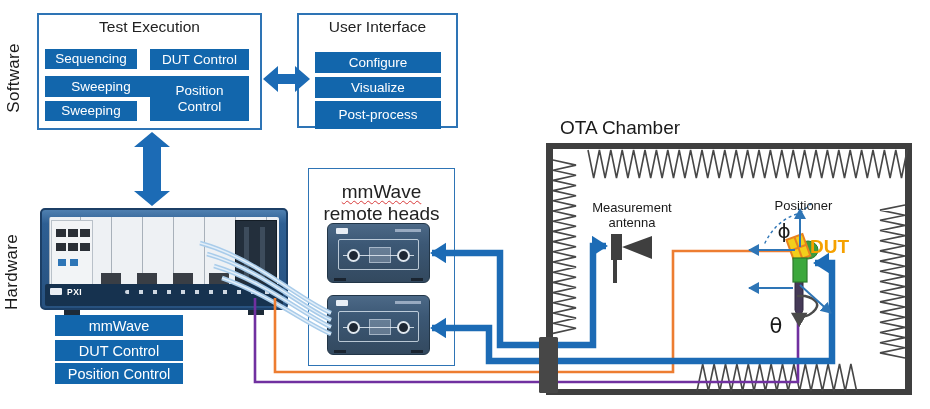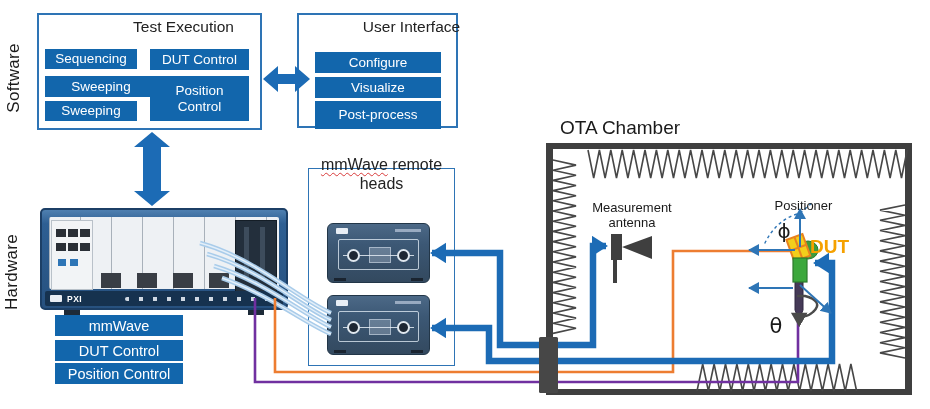--- a/index.html
+++ b/index.html
@@ -2,21 +2,21 @@
 <html><head>
 <meta charset="utf-8">
 <style>
   html,body{margin:0;padding:0;background:#ffffff;}
   #stage{position:relative;width:930px;height:409px;background:#fff;overflow:hidden;
          font-family:"Liberation Sans", sans-serif;}
   .abs{position:absolute;}
   .rot{transform:rotate(-90deg);transform-origin:center;text-align:center;
        font-size:17px;color:#1a1a1a;letter-spacing:.3px;}
   .box{position:absolute;background:#fff;border:2px solid #2E74B5;box-sizing:border-box;z-index:2;}
-  .box-title{position:absolute;text-align:center;font-size:15.5px;color:#222;z-index:3;padding-left:34px;}
+  .box-title{position:absolute;text-align:center;font-size:15.5px;color:#222;z-index:3;}
   .btn{position:absolute;background:#1266AC;color:#fff;display:flex;align-items:center;
        justify-content:center;font-size:13.5px;line-height:1.12;text-align:center;z-index:3;
        box-sizing:border-box;}
   .cap{position:absolute;left:55px;width:128px;height:21px;background:#1266AC;color:#fff;
        display:flex;align-items:center;justify-content:center;font-size:14.5px;z-index:3;}
   .plain-label{position:absolute;color:#1a1a1a;z-index:8;text-align:center;margin-top:12px;}
   
   .chassis{position:absolute;left:40px;top:208px;width:248px;height:102px;border-radius:5px;
            background:linear-gradient(180deg,#4f80b0 0%,#2e5f93 14%,#27517f 100%);
            border:2px solid #1c3f66;box-sizing:border-box;z-index:2;}
@@ -25,31 +25,31 @@
             border-radius:2px;}
   .ch-ctrl{position:absolute;left:2px;top:3px;width:40px;height:68px;background:#f2f4f6;
            border:1px solid #b9c1c9;}
   .ch-ctrl i{display:block;position:absolute;background:#2a2f36;width:10px;height:8px;}
   .ch-ctrl i.b{background:#2e75b6;width:8px;height:7px;}
   .ch-slots{position:absolute;left:52px;bottom:1px;right:44px;height:15px;
             background:repeating-linear-gradient(90deg,#393e45 0 20px,rgba(0,0,0,0) 20px 36px);}
   .ch-right{position:absolute;right:2px;top:3px;width:40px;height:72px;background:#232f3c;
             border:1px solid #141d26;}
   .ch-right i{position:absolute;top:6px;width:5px;height:52px;background:#3d4c5c;}
-  .ch-base{position:absolute;left:3px;right:3px;bottom:2px;height:15px;background:#16324f;
+  .ch-base{position:absolute;left:3px;right:3px;bottom:2px;height:22px;background:#16324f;
            border-radius:2px;}
   .ni-mark{position:absolute;left:5px;top:4px;width:12px;height:7px;background:#e9eef4;border-radius:1px;}
   .pxi-label{position:absolute;left:22px;top:3px;color:#fff;font-size:8.5px;font-weight:bold;letter-spacing:.5px;}
   .ch-dots{position:absolute;left:80px;right:10px;top:6px;height:4px;
            background:repeating-linear-gradient(90deg,#cfd8e2 0 4px,rgba(0,0,0,0) 4px 14px);border-radius:2px;}
   .foot{position:absolute;top:310px;width:16px;height:5px;background:#1d2a38;z-index:2;}
   
   .heads-box{position:absolute;left:308px;top:168px;width:147px;height:198px;background:#fff;
              border:1.5px solid #2E74B5;box-sizing:border-box;z-index:2;}
-  .heads-title{position:absolute;left:310px;top:156px;width:143px;text-align:center;font-size:16px;
+  .heads-title{position:absolute;left:310px;top:181px;width:143px;text-align:center;font-size:19px;
                line-height:1.18;color:#222;z-index:3;}
   .squiggle{text-decoration:underline;text-decoration-style:wavy;text-decoration-color:#d83b3b;
             text-decoration-thickness:1px;text-underline-offset:2px;}
   .head{position:absolute;left:327px;width:103px;height:60px;border-radius:6px;box-sizing:border-box;
         background:linear-gradient(180deg,#4c6987 0%,#3c5875 35%,#33495f 100%);
         border:1.5px solid #223648;z-index:2;}
   .hd-panel{position:absolute;left:10px;right:10px;top:15px;bottom:12px;
             border:1px solid rgba(230,240,250,.75);border-radius:2px;}
   .hd-line{position:absolute;left:4px;right:4px;top:50%;height:1px;background:rgba(240,246,252,.8);}
   .hd-conn{position:absolute;top:50%;width:9px;height:9px;margin-top:-6px;border-radius:50%;

